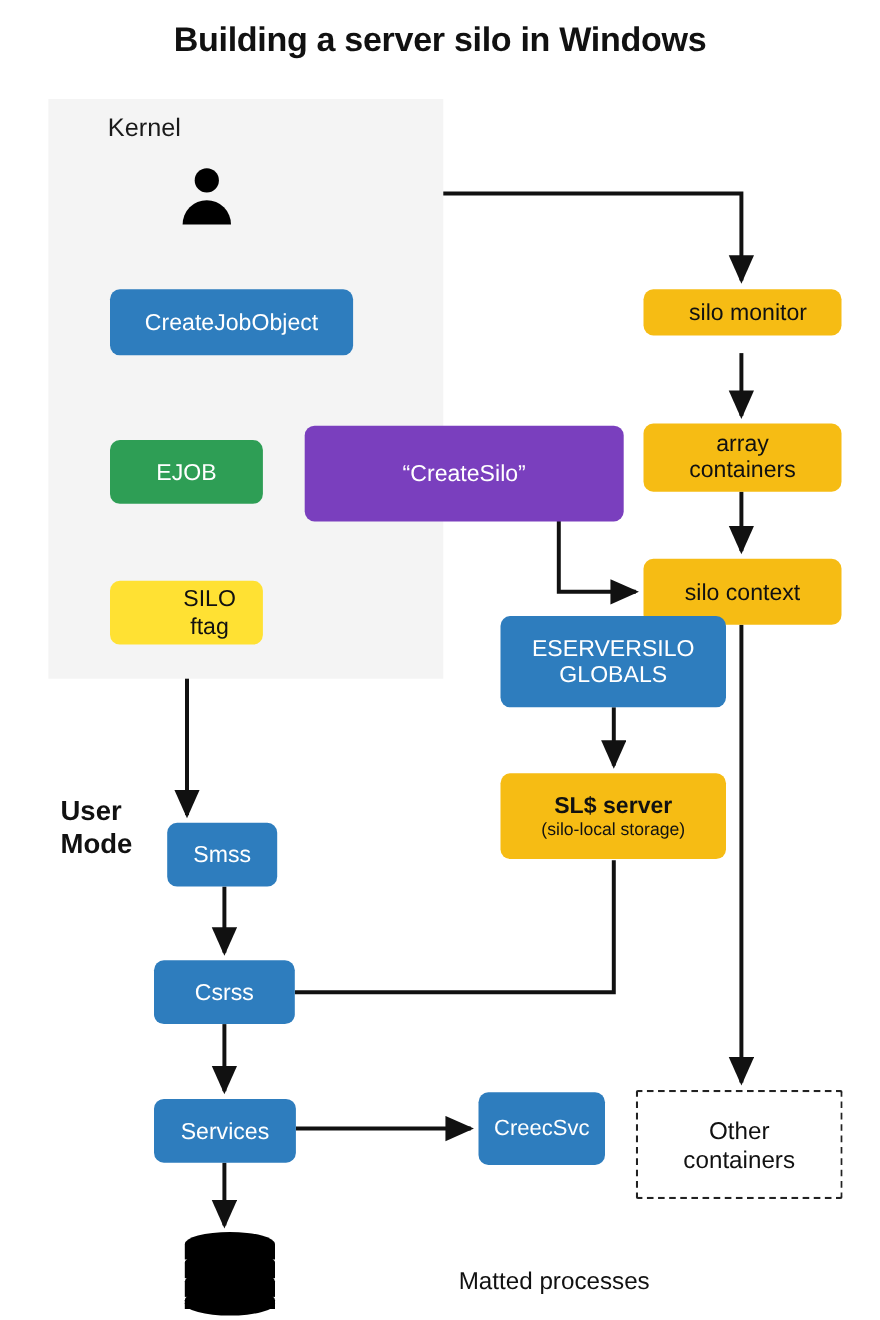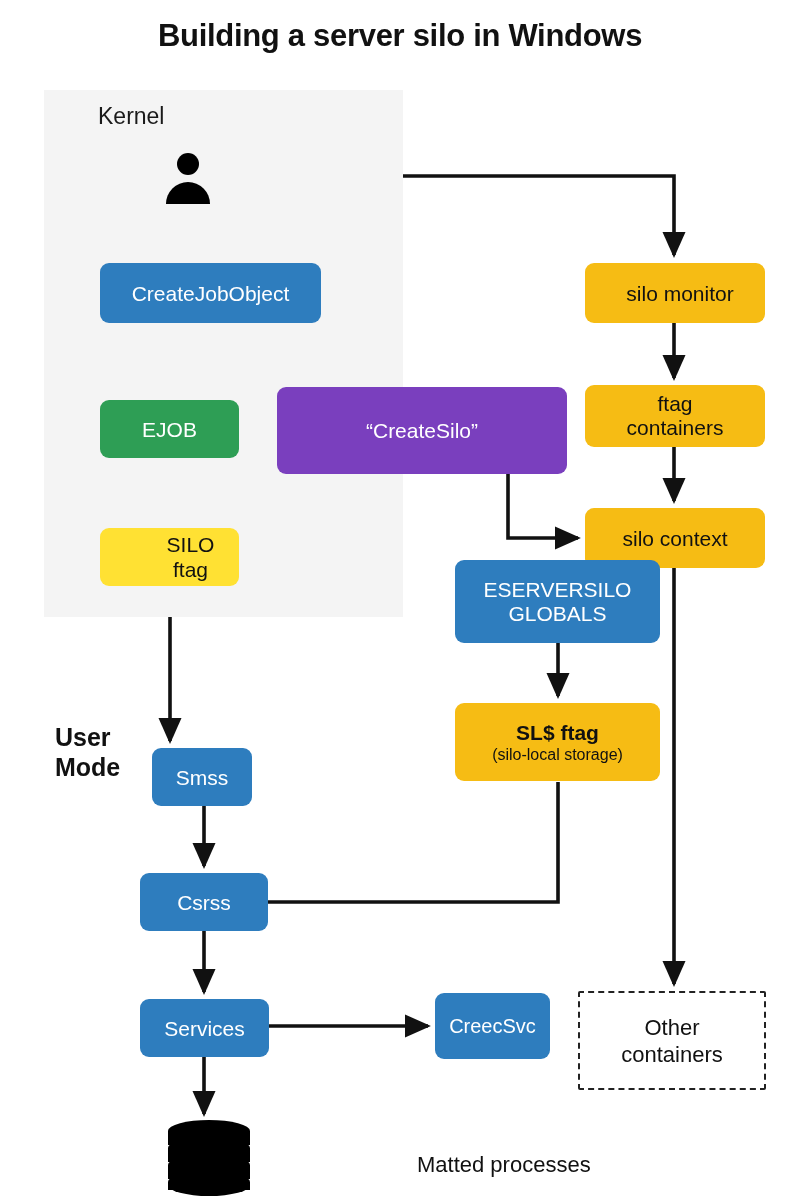--- a/index.html
+++ b/index.html
@@ -98,21 +98,21 @@
     font-size: 21px;
     line-height: 24px;
   }
 
   
   #n-createjobobject { left: 100px; top: 263px; width: 221px; height: 60px; }
   #n-ejob            { left: 100px; top: 400px; width: 139px; height: 58px; }
   #n-setinfo         { left: 277px; top: 387px; width: 290px; height: 87px;
                        flex-direction: column; font-size: 20px; }
   #n-siloftag        { left: 100px; top: 528px; width: 139px; height: 58px; padding-left: 48px; }
-  #n-silomonitor     { left: 585px; top: 263px; width: 180px; height: 60px; padding-left: 16px; }
+  #n-silomonitor     { left: 585px; top: 263px; width: 180px; height: 42px; padding-left: 16px; }
   #n-silomernannent  { left: 585px; top: 385px; width: 180px; height: 62px;
                        flex-direction: column; }
   #n-silocontext     { left: 585px; top: 508px; width: 180px; height: 60px; }
   #n-eserversilo     { left: 455px; top: 560px; width: 205px; height: 83px;
                        flex-direction: column; }
   #n-slarray         { left: 455px; top: 703px; width: 205px; height: 78px;
                        flex-direction: column; }
   #n-smss            { left: 152px; top: 748px; width: 100px; height: 58px; }
   #n-csrss           { left: 140px; top: 873px; width: 128px; height: 58px; }
   #n-services        { left: 140px; top: 999px; width: 129px; height: 58px; }
@@ -240,33 +240,33 @@
 
 <div class="node purple" id="n-setinfo">
   <span class="big">“CreateSilo”</span>
 </div>
 
 <div class="node yellow" id="n-siloftag">SILO ftag</div>
 
 <div class="node amber" id="n-silomonitor">silo monitor</div>
 
 <div class="node amber" id="n-silomernannent">
-  <span class="big">ftag</span>
+  <span class="big">array</span>
   <span class="big">containers</span>
 </div>
 
 <div class="node amber" id="n-silocontext">silo context</div>
 
 <div class="node blue" id="n-eserversilo">
   <span class="big">ESERVERSILO</span>
   <span class="big">GLOBALS</span>
 </div>
 
 <div class="node amber" id="n-slarray">
-  <span class="big" style="font-weight:bold">SL$ ftag</span>
+  <span class="big" style="font-weight:bold">SL$ server</span>
   <span class="sub">(silo-local storage)</span>
 </div>
 
 <div class="node blue" id="n-smss">Smss</div>
 
 <div class="node blue" id="n-csrss">Csrss</div>
 
 <div class="node blue" id="n-services">Services</div>
 
 <div class="node blue" id="n-creecsvc">CreecSvc</div>

